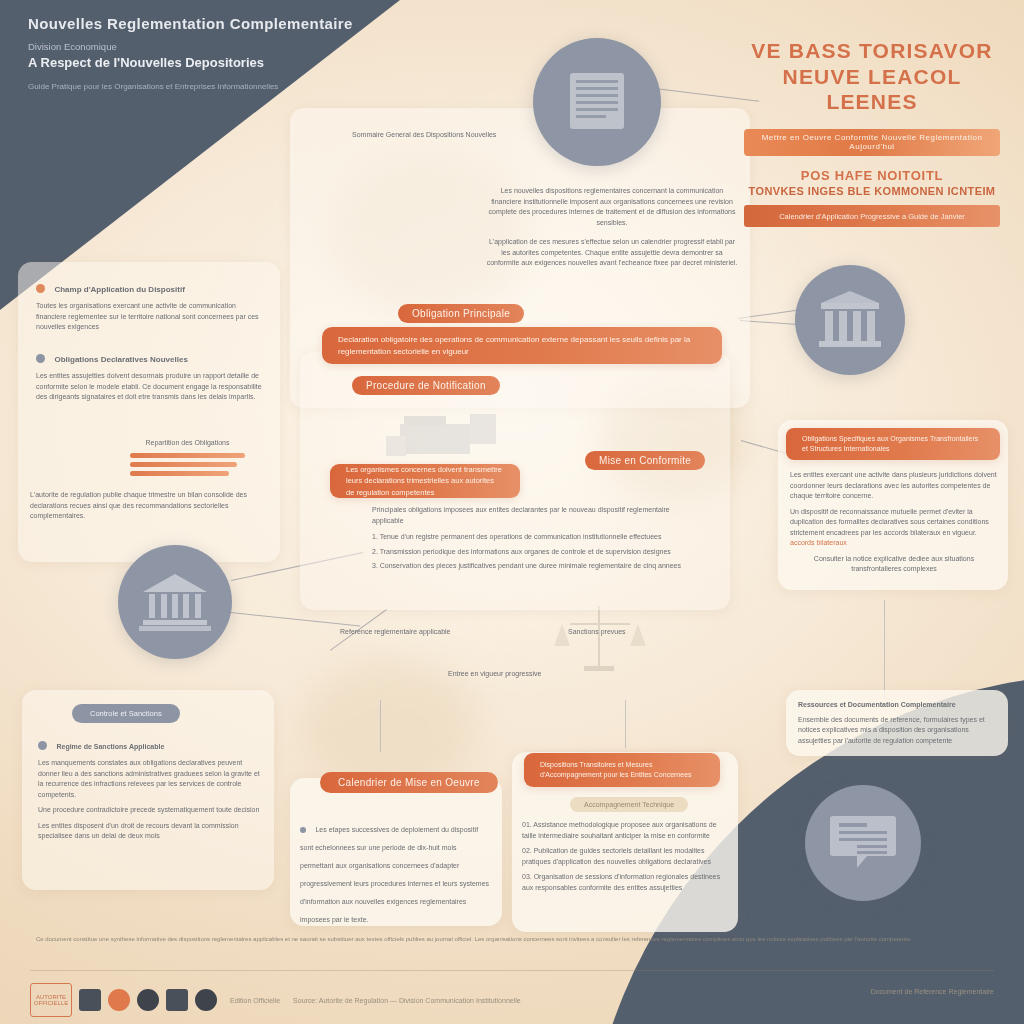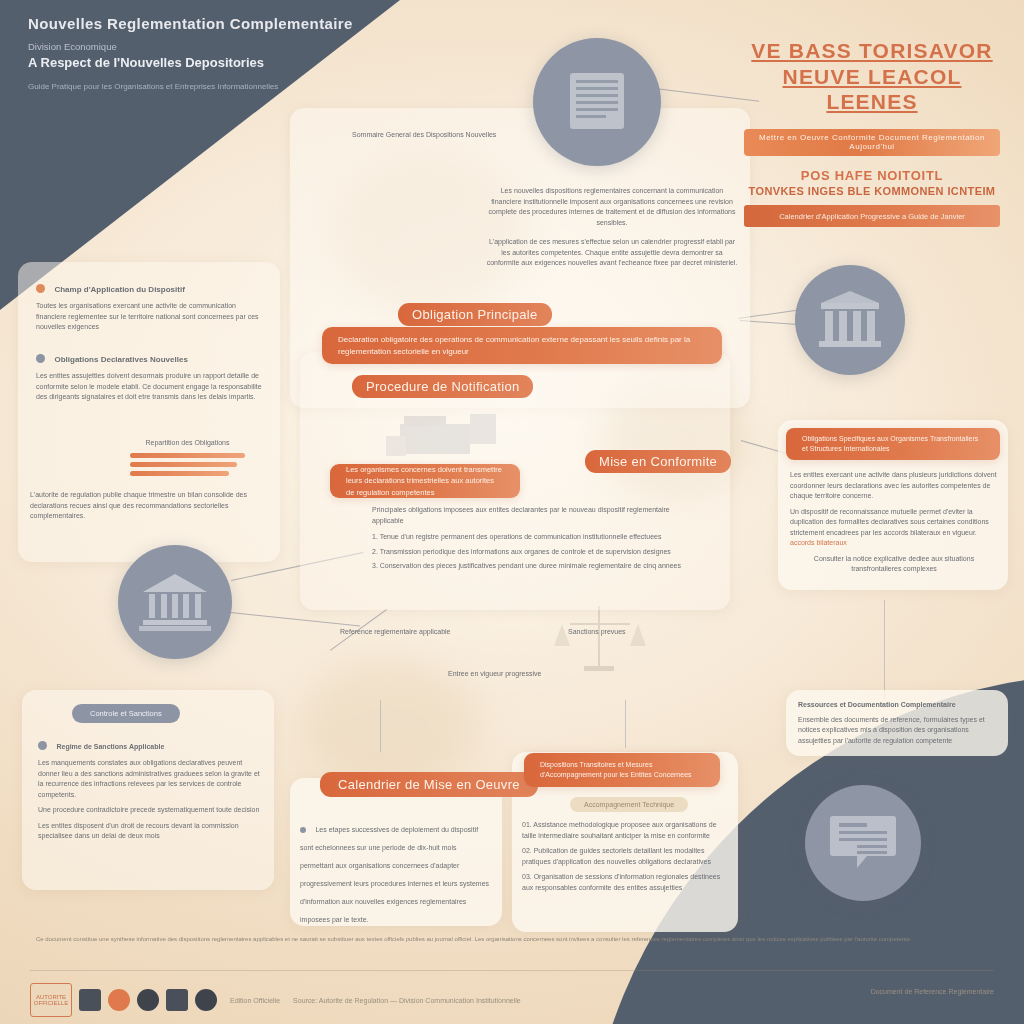--- a/index.html
+++ b/index.html
@@ -47,21 +47,21 @@
     font-size:13px; font-weight:700; color:#eceef1; margin-top:3px; filter:blur(.45px);
   }
   .header .h-note{
     font-size:8px; color:#aab2bd; margin-top:12px; filter:blur(.55px);
   }
 
   
   .rhead{ position:absolute; right:24px; top:38px; width:256px; text-align:center; z-index:6; }
   .rhead .l1{
     font-size:21px; font-weight:800; letter-spacing:1.2px; line-height:1.22;
-    color:#d4714a; filter:blur(.5px);text-decoration:underline;
+    color:#d4714a; filter:blur(.5px);
   }
   .bar-grad{
     margin-top:14px; height:27px; border-radius:4px;
     background:linear-gradient(90deg,#e98a56 0%, #e07a46 45%, #f0a678 100%);
     display:flex; align-items:center; justify-content:center;
     font-size:8px; color:#fdf0e4; letter-spacing:.5px; filter:blur(.35px);
     padding:0 10px; text-align:center;
   }
   .rhead2{ position:absolute; right:24px; top:168px; width:256px; text-align:center; z-index:6; }
   .rhead2 .t1{ font-size:13px; font-weight:800; color:#d4714a; letter-spacing:.7px; filter:blur(.5px);}
@@ -84,21 +84,21 @@
   
   .ptxt{ filter:blur(.55px); color:#6b6e74; }
   .ptxt.small{ font-size:8px; line-height:1.55; }
   .ptxt.tiny{ font-size:7px; line-height:1.5; }
   .hl{ color:#d4744c; }
 
   
   .pill-o{
     display:inline-flex; align-items:center; justify-content:center;
     background:linear-gradient(90deg,#d9673c,#e2845b);
-    color:#fdf1e8; font-size:13px; border-radius:11px;
+    color:#fdf1e8; font-size:10px; border-radius:11px;
     padding:4px 14px; filter:blur(.3px); letter-spacing:.3px;
   }
   .pill-grey{
     display:inline-flex; align-items:center; justify-content:center;
     background:#8d94a3; color:#eef0f3; font-size:7.5px;
     border-radius:11px; padding:5px 18px; filter:blur(.35px);
   }
   .pill-beige{
     display:inline-flex; align-items:center; justify-content:center;
     background:#ecdcc2; color:#9b8a72; font-size:7px;
@@ -183,21 +183,21 @@
 
   <div class="header">
     <div class="h-title">Nouvelles Reglementation Complementaire</div>
     <div class="h-sub">Division Economique</div>
     <div class="h-title2">A Respect de I'Nouvelles Depositories</div>
     <div class="h-note">Guide Pratique pour les Organisations et Entreprises Informationnelles</div>
   </div>
 
   <div class="rhead">
     <div class="l1">VE BASS TORISAVOR NEUVE LEACOL LEENES</div>
-    <div class="bar-grad">Mettre en Oeuvre Conformite Document Reglementation Aujourd'hui</div>
+    <div class="bar-grad">Mettre en Oeuvre Conformite Nouvelle Reglementation Aujourd'hui</div>
   </div>
 
   <div class="rhead2">
     <div class="t1">POS HAFE NOITOITL</div>
     <div class="t2">TONVKES INGES BLE KOMMONEN ICNTEIM</div>
     <div class="bar2">Calendrier d'Application Progressive a Guide de Janvier</div>
   </div>
 
   <div class="circ" style="left:533px;top:38px;width:128px;height:128px;">
     <svg width="74" height="74" viewBox="0 0 74 74">

